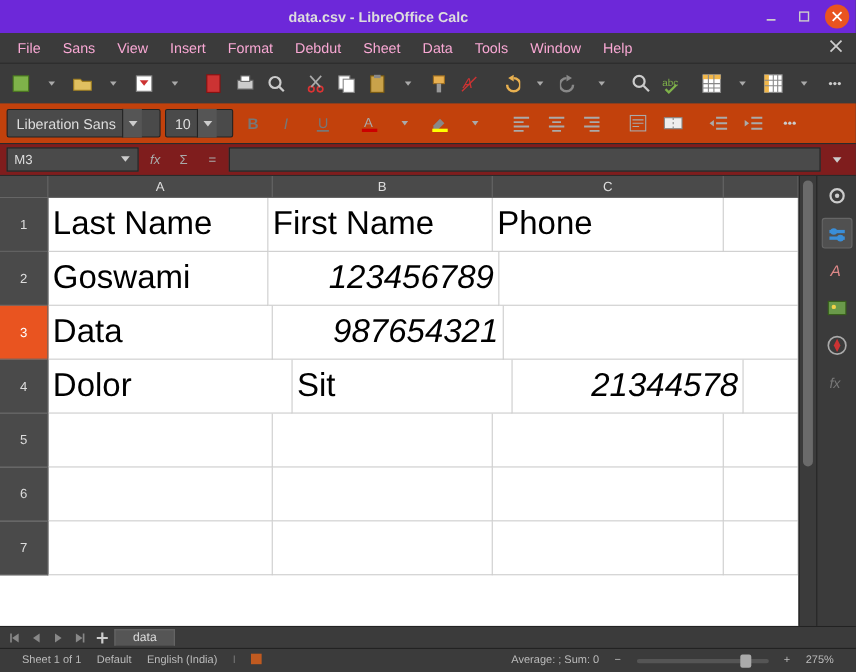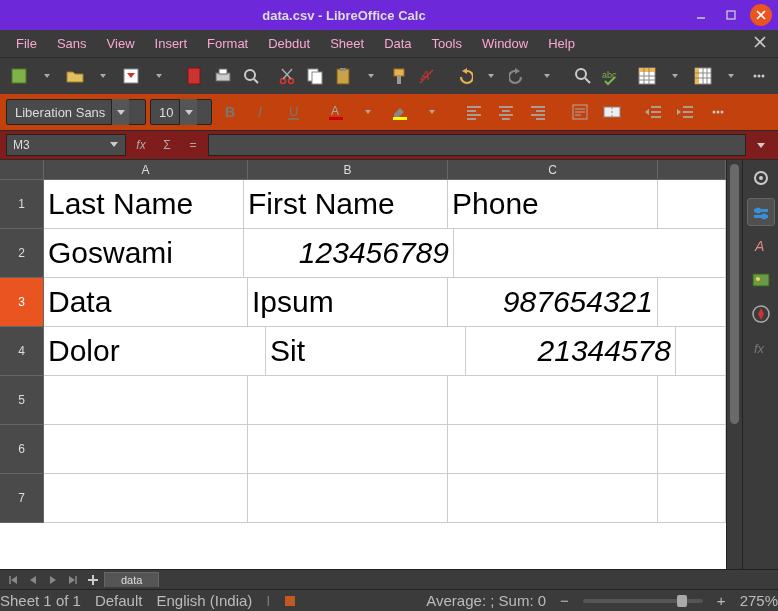--- a/index.html
+++ b/index.html
@@ -56,21 +56,21 @@
   .sidebar { width:36px; background:#3b3b3b; border-left:1px solid #222; display:flex; flex-direction:column; align-items:center; padding-top:4px; gap:6px;}
   .sidebtn { width:28px; height:28px; display:flex; align-items:center; justify-content:center; border-radius:3px; }
   .sidebtn.sel { background:#505050; border:1px solid #666; }
 
   
   .tabsrow { height:20px; background:#3b3b3b; display:flex; align-items:center; font-size:11px; color:#ccc; padding:0 4px; gap:2px; border-top:1px solid #222;}
   .tabnav { width:18px; height:16px; display:flex; align-items:center; justify-content:center; color:#888; }
   .sheettab { background:#555; padding:1px 16px; border:1px solid #666; border-bottom:none; color:#ddd; }
 
   
-  .statusbar { height:22px; background:#3b3b3b; color:#bbb; font-size:15px; display:flex; align-items:center; padding:0 0; gap:14px; border-top:1px solid #222;}
+  .statusbar { height:22px; background:#3b3b3b; color:#bbb; font-size:10px; display:flex; align-items:center; padding:0 20px; gap:14px; border-top:1px solid #222;}
   .statusbar .zoomslider { flex:0 0 120px; height:4px; background:#555; position:relative; border-radius:2px; }
   .statusbar .zoomslider .knob { position:absolute; right:16px; top:-4px; width:10px; height:12px; background:#aaa; border-radius:2px; }
   .statusbar .spacer{flex:1;}
 
   .icon { display:block; }
 </style>
 </head>
 <body>
 
 <div class="window">
@@ -445,21 +445,20 @@
         </div>
         <div class="row">
             <div class="rh">2</div>
           <div class="cell" style="width:200px">Goswami</div>
           <div class="cell num" style="width:210px">123456789</div>
           <div class="cell" style="flex:1"></div>
         </div>
         <div class="row">
             <div class="rh sel">3</div>
           <div class="cell" style="width:204px">Data</div>
-          <div class="cell" style="width:200px">Ipsum</div>
           <div class="cell num" style="width:210px">987654321</div>
           <div class="cell" style="flex:1"></div>
         </div>
         <div class="row">
             <div class="rh">4</div>
           <div class="cell" style="width:222px">Dolor</div>
           <div class="cell" style="width:200px">Sit</div>
           <div class="cell num" style="width:210px">21344578</div>
           <div class="cell" style="flex:1"></div>
         </div>

